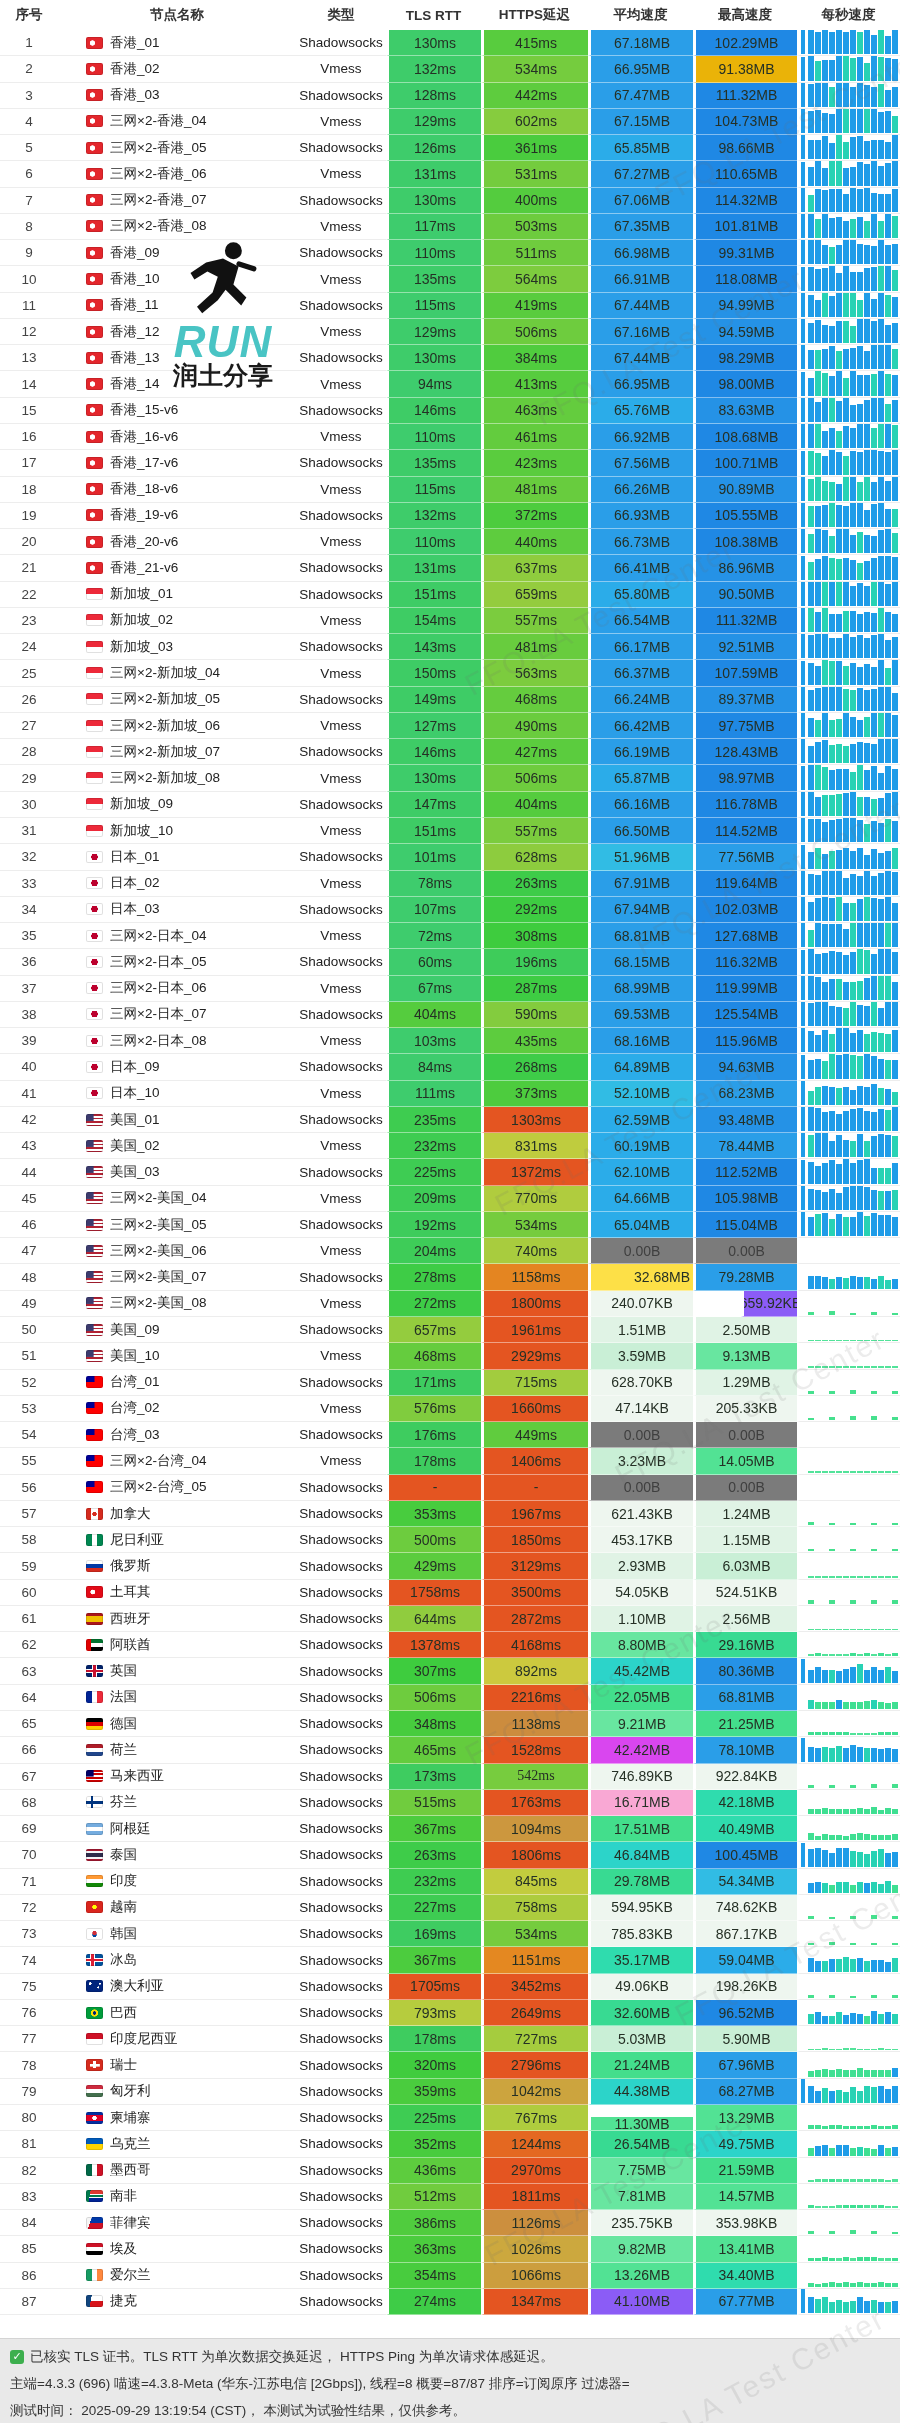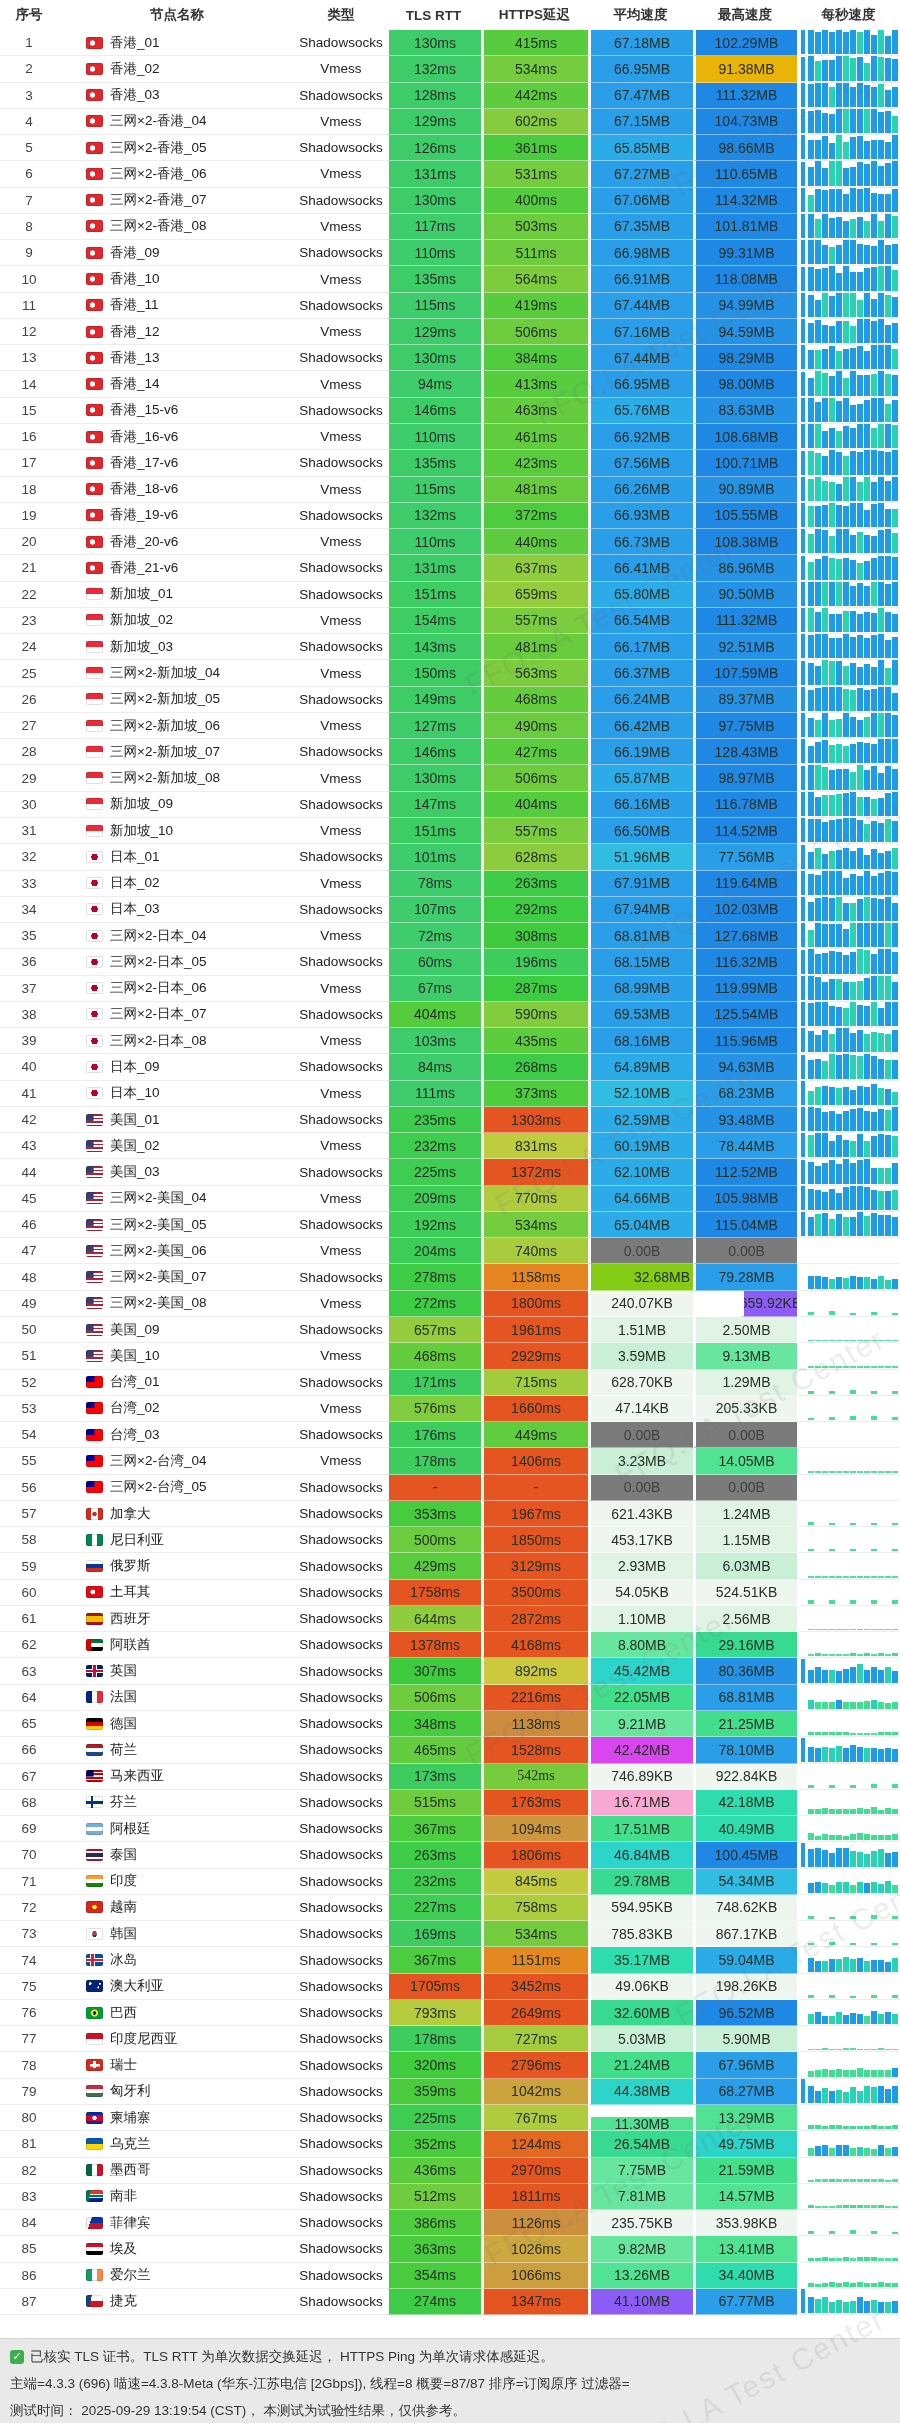--- a/index.html
+++ b/index.html
@@ -1444,21 +1444,21 @@
 
   <div class="tr">
     <div class="td c-idx">48</div>
     <div class="td c-name">
       <span class="flag f-us"></span>
       <span class="nm">三网×2-美国_07</span>
     </div>
     <div class="td c-type">Shadowsocks</div>
     <div class="td c-tls" style="background: rgb(62, 204, 70);">278ms</div>
     <div class="td c-https" style="background: rgb(228, 133, 33);">1158ms</div>
-    <div class="td c-avg" style="background: #84cc16; padding-left: 40px;">32.68MB</div>
+    <div class="td c-avg" style="background: #fde047; padding-left: 40px;">32.68MB</div>
     <div class="td c-max" style="background: rgb(42, 158, 232);">79.28MB</div>
     <div class="td c-spark">
             <div class="bar" style="left: 8px; width: 6px; height: 12.9px; background: rgb(31, 156, 232);"></div>
             <div class="bar" style="left: 15px; width: 6px; height: 12.7px; background: rgb(31, 156, 232);"></div>
             <div class="bar" style="left: 22px; width: 6px; height: 11.5px; background: rgb(31, 156, 232);"></div>
             <div class="bar" style="left: 29px; width: 6px; height: 9.6px; background: rgb(40, 210, 180);"></div>
             <div class="bar" style="left: 36px; width: 6px; height: 11.5px; background: rgb(31, 156, 232);"></div>
             <div class="bar" style="left: 43px; width: 6px; height: 10.8px; background: rgb(40, 210, 180);"></div>
             <div class="bar" style="left: 50px; width: 6px; height: 12.8px; background: rgb(31, 156, 232);"></div>
             <div class="bar" style="left: 57px; width: 6px; height: 12.2px; background: rgb(31, 156, 232);"></div>
@@ -2446,20 +2446,31 @@
             <div class="bar" style="left: 64px; width: 6px; height: 12px; background: rgb(31, 156, 232);"></div>
             <div class="bar" style="left: 71px; width: 6px; height: 12.7px; background: rgb(40, 210, 180);"></div>
             <div class="bar" style="left: 78px; width: 6px; height: 11.1px; background: rgb(31, 156, 232);"></div>
             <div class="bar" style="left: 85px; width: 6px; height: 11.6px; background: rgb(40, 210, 180);"></div>
             <div class="bar" style="left: 92px; width: 6px; height: 12.4px; background: rgb(31, 156, 232);"></div>
           </div>
   </div>
 </div>
   </div>
 
+  <div class="runlogo">
+    <svg class="runner" width="78" height="84" viewBox="0 0 60 64">
+      <g fill="#111">
+        <circle cx="38" cy="8" r="6.5"></circle>
+        <path d="M30 14 L42 20 L38 34 L48 44 L44 50 L32 38 L26 46 L14 56 L10 51 L22 40 L26 28 L18 24 L8 30 L5 25 L17 17 Z"></path>
+        <rect x="40" y="18" width="16" height="4" rx="2" transform="rotate(18 48 20)"></rect>
+      </g>
+    </svg>
+    <div class="runtext">RUN</div>
+    <div class="sharetext">润土分享</div>
+  </div>
 
   <div class="footer">
     <div class="fline">
       <span class="chk">✓</span>
       <span>已核实 TLS 证书。TLS RTT 为单次数据交换延迟， HTTPS Ping 为单次请求体感延迟。</span>
     </div>
     <div class="fline">主端=4.3.3 (696) 喵速=4.3.8-Meta (华东-江苏电信 [2Gbps]), 线程=8 概要=87/87 排序=订阅原序 过滤器=</div>
     <div class="fline">测试时间： 2025-09-29 13:19:54 (CST)， 本测试为试验性结果，仅供参考。</div>
   </div>
 <div class="wm" style="left: 640px; top: 110px;">FFQ.LA Test Center</div>

